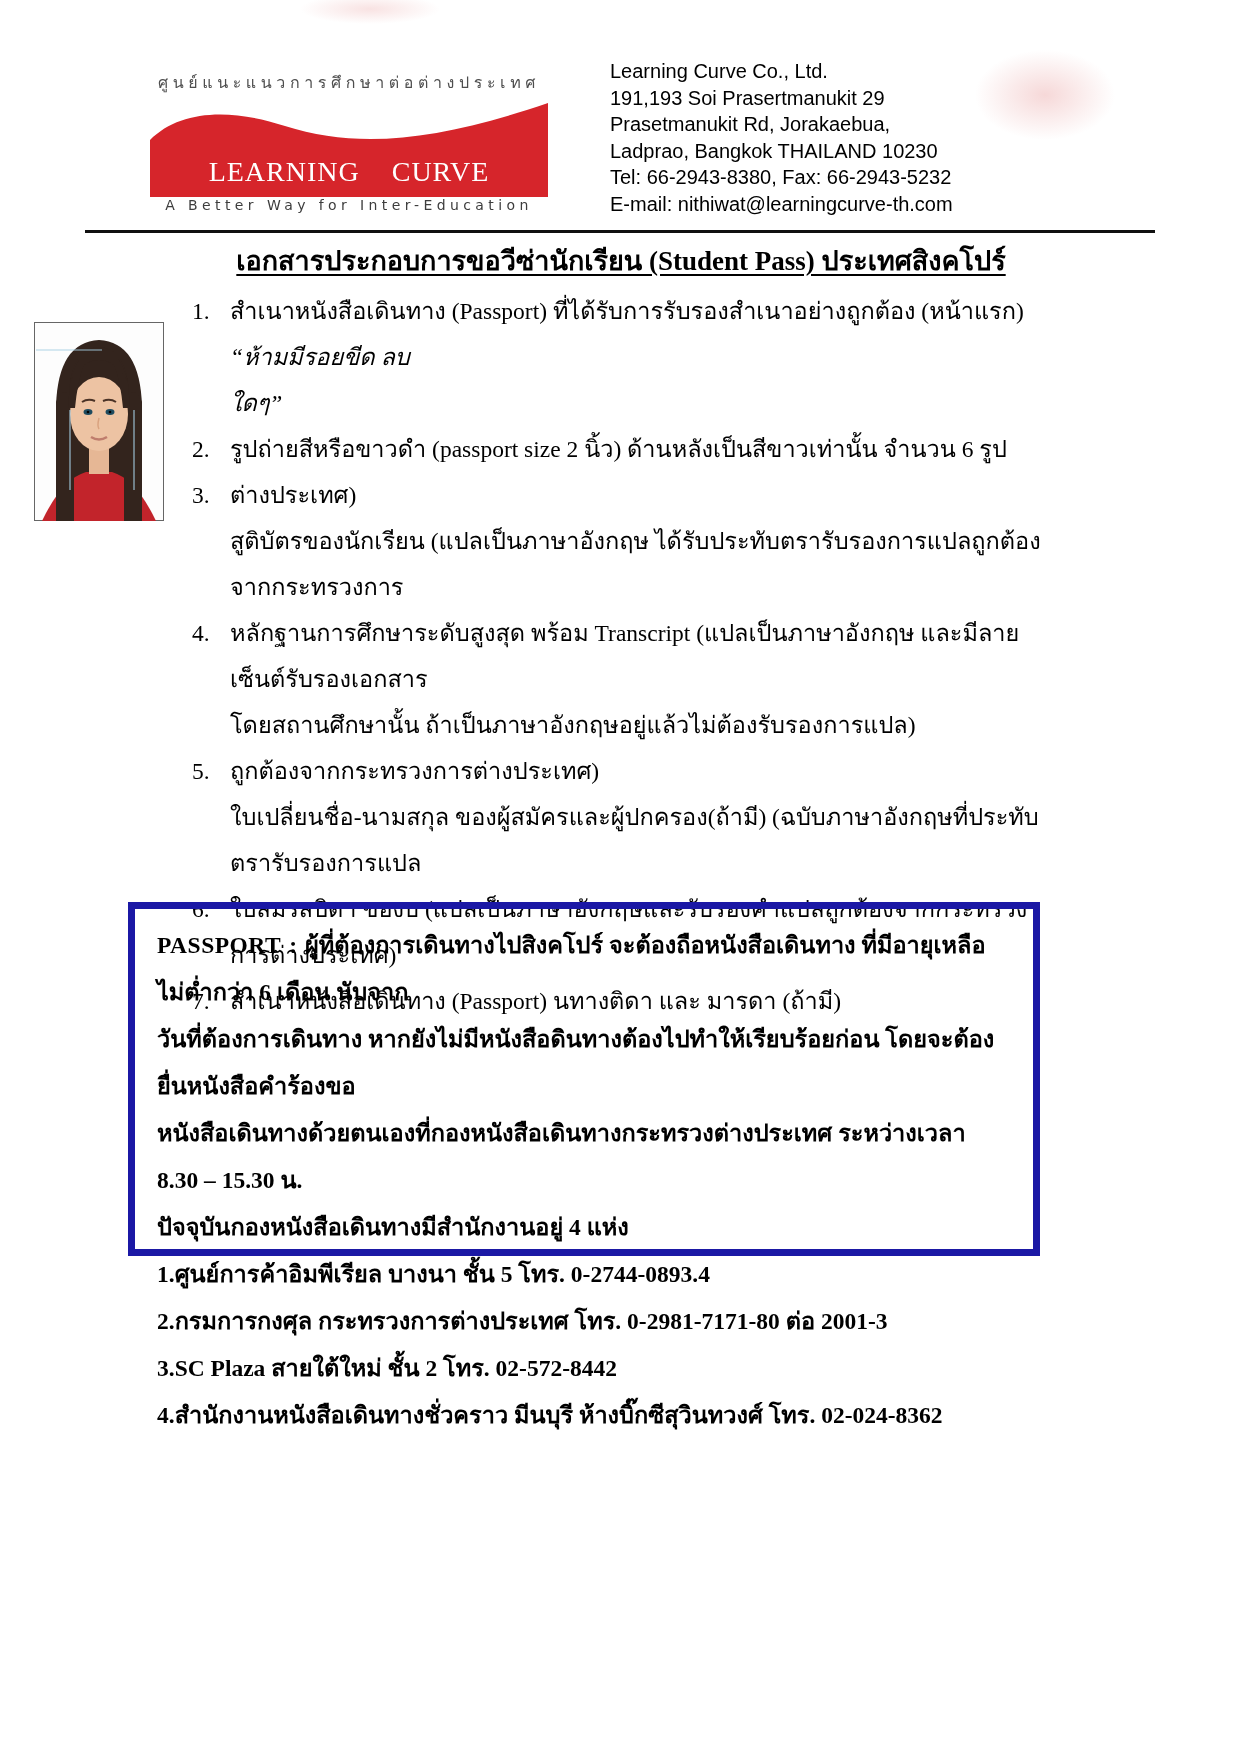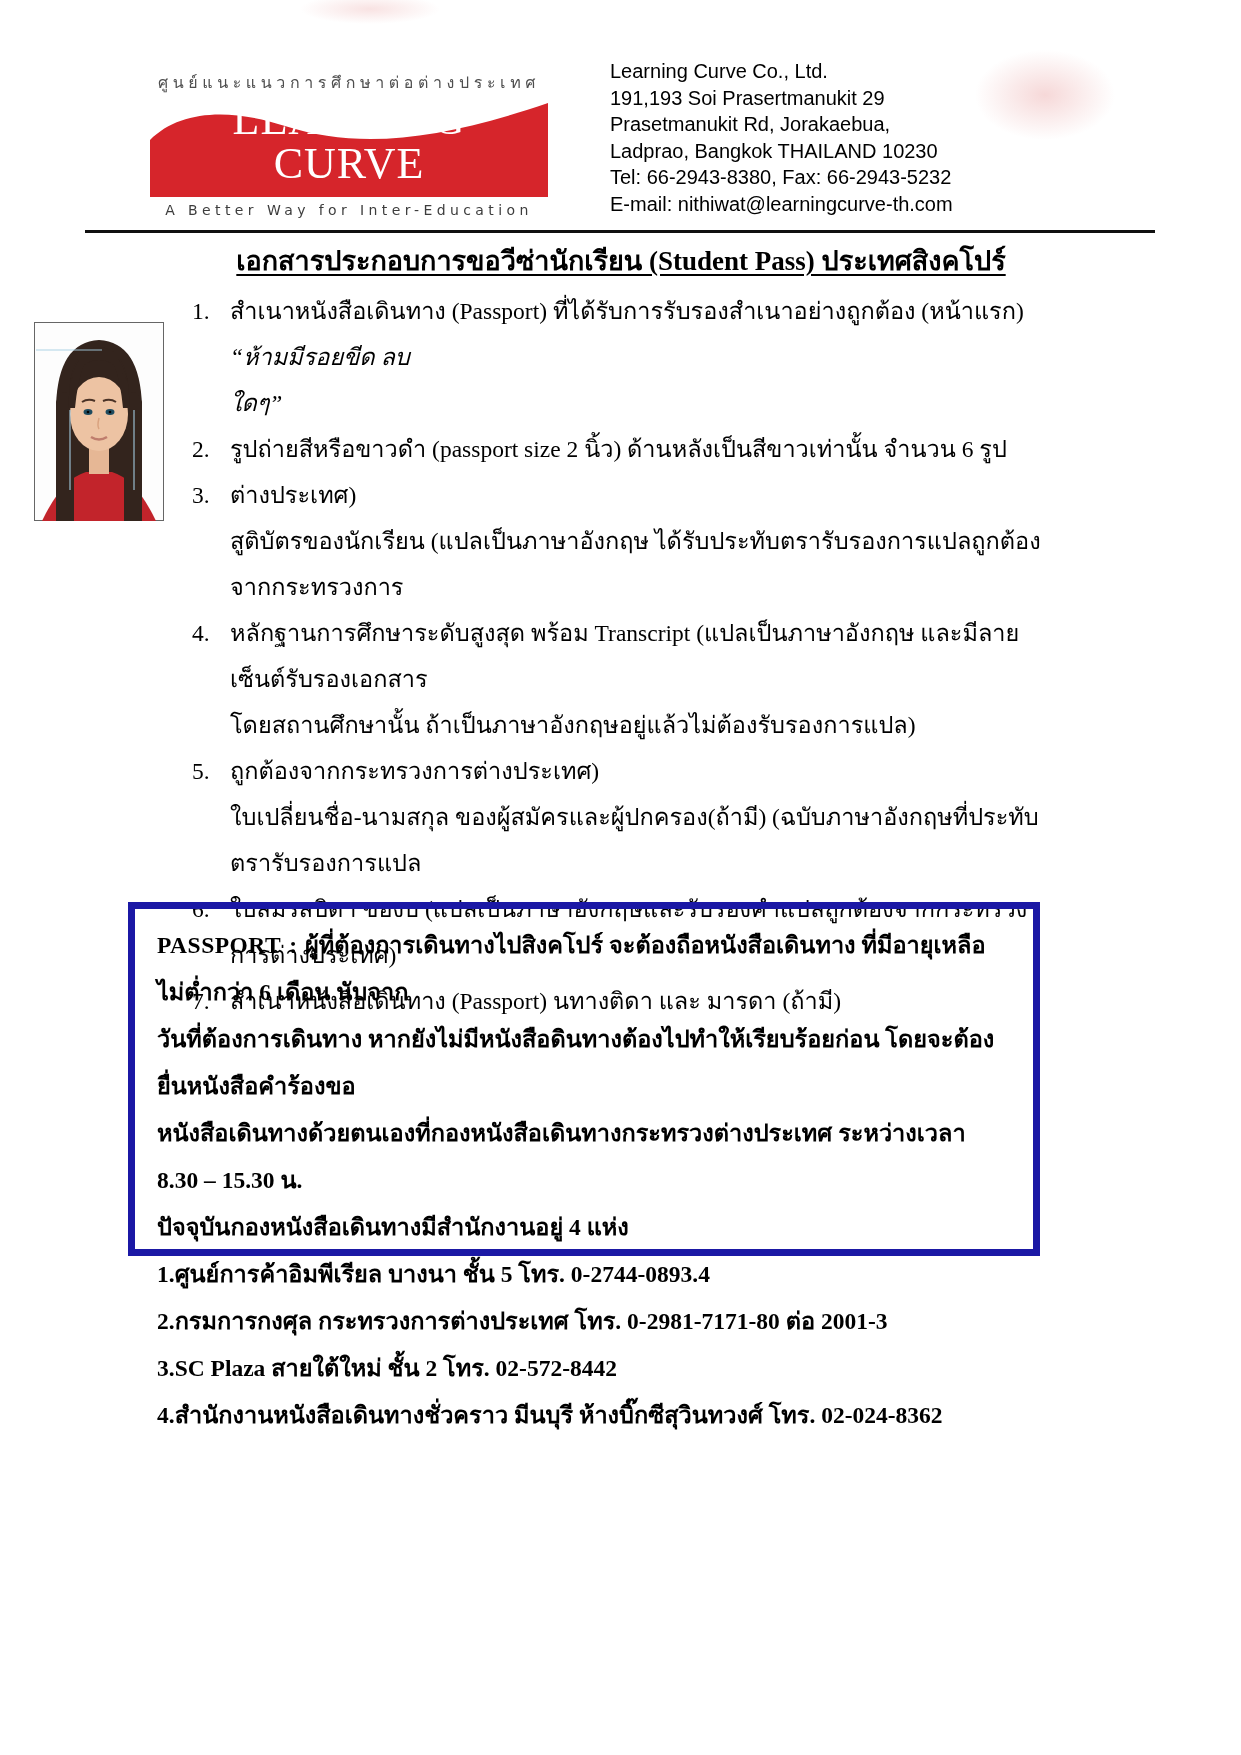--- a/index.html
+++ b/index.html
@@ -20,24 +20,24 @@
   .logo-tagline {
     font-family:"DejaVu Sans","Liberation Sans",sans-serif;
     font-size:16px; letter-spacing:4.6px; color:#4e4e4e;
     white-space:nowrap; text-align:center;
   }
   .logo-shape { position:relative; margin-top:5px; height:97px; }
   .logo-shape svg { position:absolute; left:0; top:0; }
   .logo-name {
     position:absolute; left:0; right:0; bottom:11px; text-align:center;
     color:#fff; font-family:"Liberation Serif",serif;
-    font-size:44px; letter-spacing:1px; word-spacing:24px; line-height:1;
+    font-size:28px; letter-spacing:1px; word-spacing:24px; line-height:1;
   }
   .logo-slogan {
-    margin-top:5px; font-family:"DejaVu Sans","Liberation Sans",sans-serif;
+    font-family:"DejaVu Sans","Liberation Sans",sans-serif;
     font-size:14px; letter-spacing:4.4px; color:#3d3d3d;
     white-space:nowrap; text-align:center;
   }
   .address {
     position:absolute; left:610px; top:58px;
     font-family:Liberation Sans, sans-serif;
     font-size:20px; line-height:26.5px; color:#000;
   }
   .header-rule { position:absolute; left:85px; top:230px; width:1070px; height:3px; background:#101010; }
 

